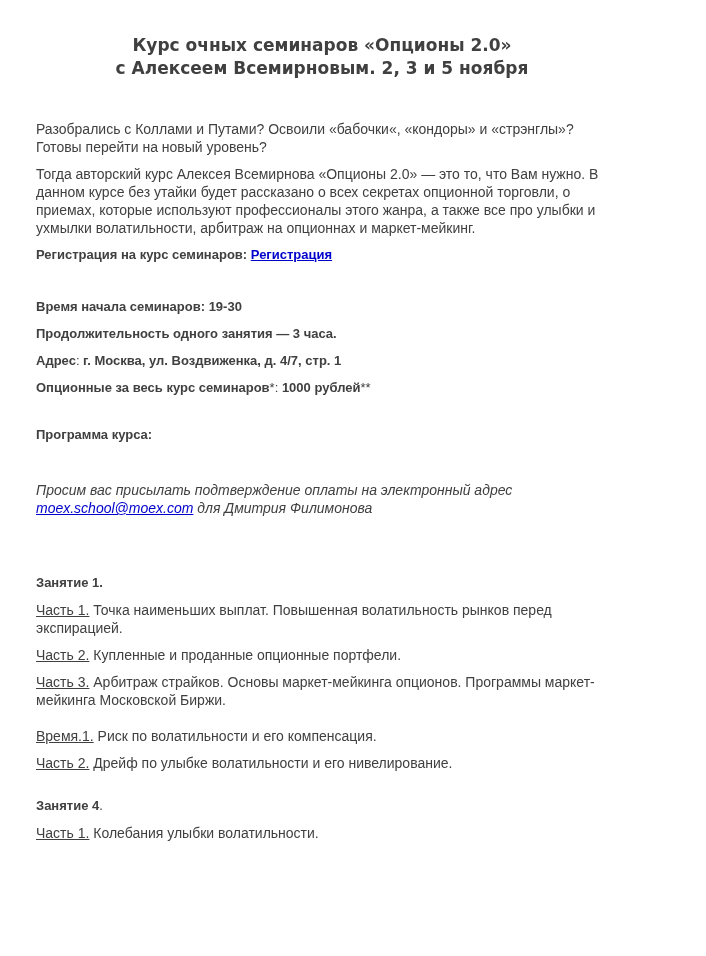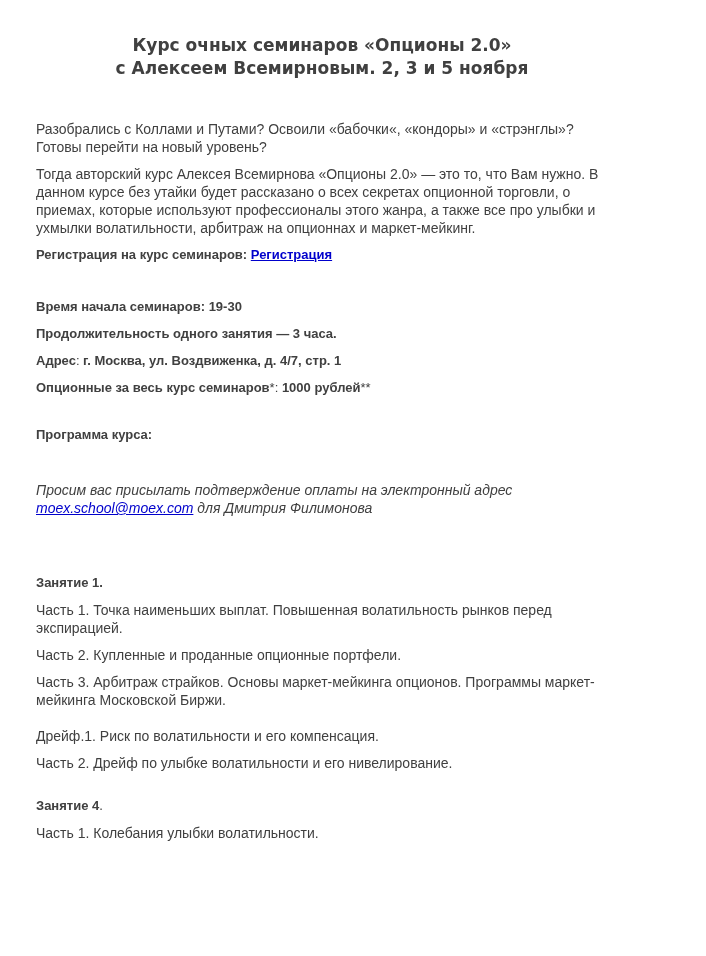--- a/index.html
+++ b/index.html
@@ -40,21 +40,21 @@
   }
   .regular{
     font-weight:normal;
   }
   .italic{font-style:italic;}
   a.link{
     color:var(--link);
     text-decoration:underline;
     cursor:pointer;
   }
-  .part-label{}
+  .part-label{text-decoration:underline;}
   .mb-48{}
   .mb-34{margin-bottom:34px;}
   .mb-29{margin-bottom:29px;}
   .mb-57{margin-bottom:57px;}
   .mb-37{margin-bottom:37px;}
   .session-1{margin-bottom:18px;}
   .session-2{margin-bottom:25px;}
   .session-3{margin-bottom:0;}
 </style>
 </head>
@@ -83,21 +83,21 @@
   <p class="para italic mb-57"><span>Просим вас присылать подтверждение оплаты на электронный адрес </span><a class="link italic" href="#">moex.school@moex.com</a><span> для Дмитрия Филимонова</span></p>
 
   <div class="session session-1">
     <p class="para bold-line"><span>Занятие 1.</span><span class="regular"></span></p>
     <p class="para"><span class="part-label">Часть 1.</span><span> Точка наименьших выплат. Повышенная волатильность рынков перед экспирацией.</span></p>
     <p class="para"><span class="part-label">Часть 2.</span><span> Купленные и проданные опционные портфели.</span></p>
     <p class="para"><span class="part-label">Часть 3.</span><span> Арбитраж страйков. Основы маркет-мейкинга опционов. Программы маркет-мейкинга Московской Биржи.</span></p>
   </div>
 
   <div class="session session-2">
-    <p class="para"><span class="part-label">Дрейф.1.</span><span> Риск по волатильности и его компенсация.</span></p>
+    <p class="para"><span class="part-label">Время.1.</span><span> Риск по волатильности и его компенсация.</span></p>
     <p class="para"><span class="part-label">Часть 2.</span><span> Дрейф по улыбке волатильности и его нивелирование.</span></p>
   </div>
 
   <div class="session session-3">
     <p class="para bold-line"><span>Занятие 4</span><span class="regular">.</span></p>
     <p class="para"><span class="part-label">Часть 1.</span><span> Колебания улыбки волатильности.</span></p>
   </div>
 
 </div>
 

